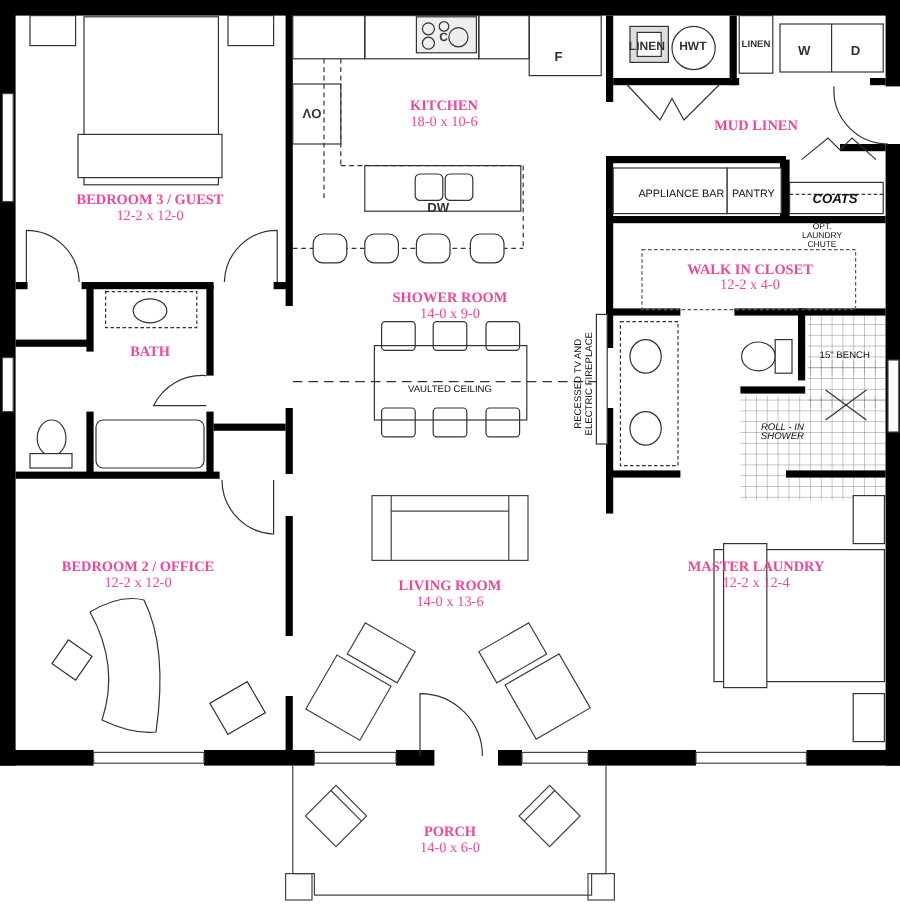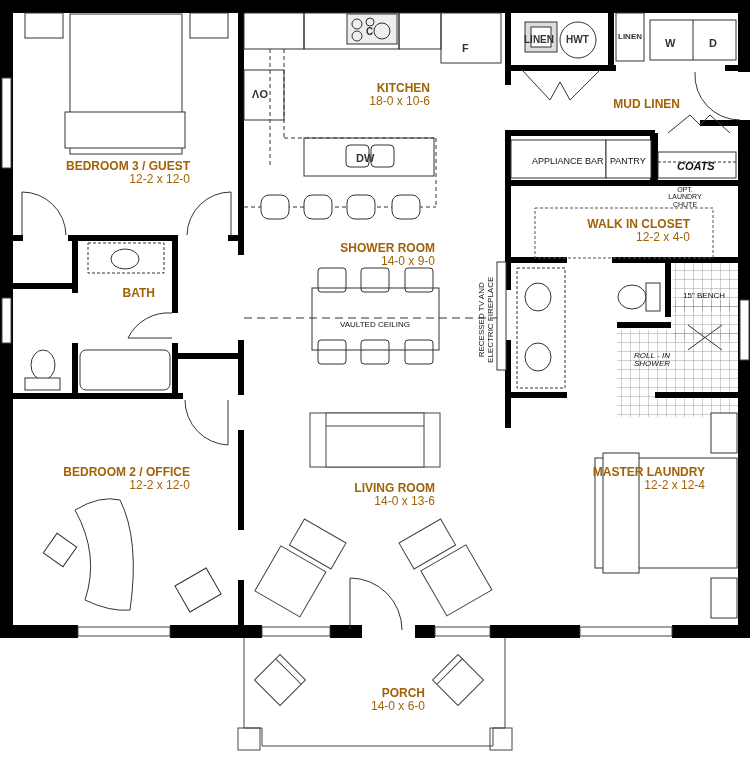--- a/index.html
+++ b/index.html
@@ -1,18 +1,18 @@
 <!DOCTYPE html>
 <html><head>
 <meta charset="utf-8">
 <style>
   html,body{margin:0;padding:0;background:#ffffff;}
   body{width:750px;height:757px;position:relative;overflow:hidden;font-family:"Liberation Sans",sans-serif;}
   #plan{position:absolute;left:0;top:0;width:750px;height:757px;}
-  .lbl{position:absolute;text-align:right;color:#a16207;font-family:Liberation Sans, sans-serif;line-height:1.1;}
+  .lbl{position:absolute;text-align:center;color:#ec4899;font-family:Liberation Serif, serif;line-height:1.1;}
   .lbl .n{font-weight:bold;font-size:12px;display:block;white-space:nowrap;}
   .lbl .d{font-size:12px;display:block;white-space:nowrap;}
   .small{position:absolute;font-size:9px;color:#111;font-family:"Liberation Sans",sans-serif;white-space:nowrap;line-height:1.05;text-align:center;}
   .fix{position:absolute;font-size:11px;font-weight:bold;color:#333;font-family:"Liberation Sans",sans-serif;white-space:nowrap;}
   .vert{position:absolute;font-size:9px;color:#111;font-family:"Liberation Sans",sans-serif;white-space:nowrap;transform:rotate(-90deg);transform-origin:center;text-align:center;line-height:1.1;}
 </style>
 </head>
 <body>
 
 <svg id="plan" viewBox="0 0 750 757" xmlns="http://www.w3.org/2000/svg">
@@ -268,21 +268,21 @@
   <span class="d">12-2 x 12-4</span>
 </div>
 <div class="lbl" style="left:325px;top:687px;width:100px;">
   <span class="n">PORCH</span>
   <span class="d">14-0 x 6-0</span>
 </div>
 
 <div class="fix" style="left:252px;top:88px;transform:rotate(180deg);">OV</div>
 <div class="fix" style="left:366px;top:26px;font-size:10px;">C</div>
 <div class="fix" style="left:462px;top:42px;">F</div>
-<div class="fix" style="left:312px;top:152px;padding-left:44px;">DW</div>
+<div class="fix" style="left:312px;top:168px;padding-left:44px;">DW</div>
 <div class="fix" style="left:524px;top:34px;font-size:10px;">LINEN</div>
 <div class="fix" style="left:566px;top:34px;font-size:10px;">HWT</div>
 <div class="fix" style="left:618px;top:32px;font-size:8px;">LINEN</div>
 <div class="fix" style="left:665px;top:37px;">W</div>
 <div class="fix" style="left:709px;top:37px;">D</div>
 <div class="small" style="left:520px;top:157px;font-size:9px;margin-left:12px;">APPLIANCE BAR</div>
 <div class="small" style="left:610px;top:157px;font-size:9px;">PANTRY</div>
 <div class="small" style="left:677px;top:161px;font-size:11px;font-weight:bold;font-style:italic;">COATS</div>
 
 <div class="small" style="left:660px;top:186px;width:50px;font-size:7px;">

